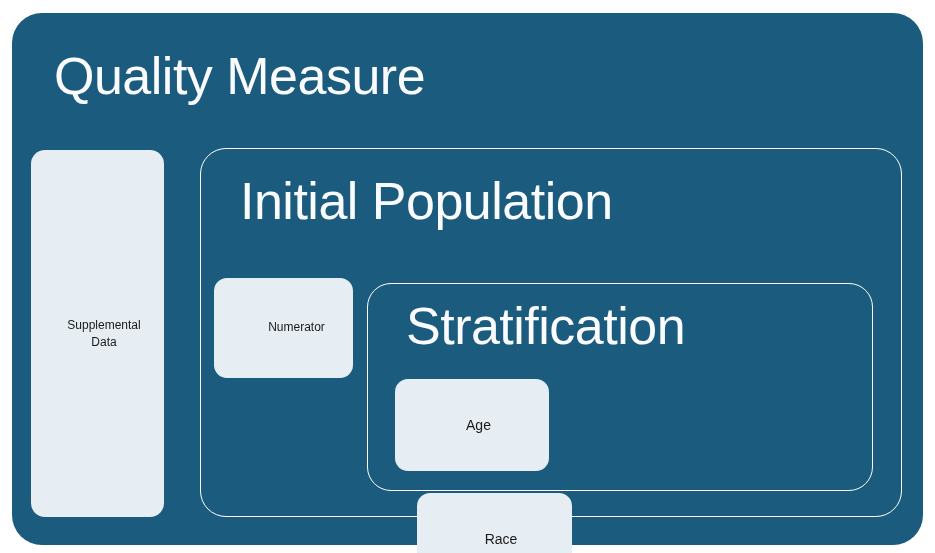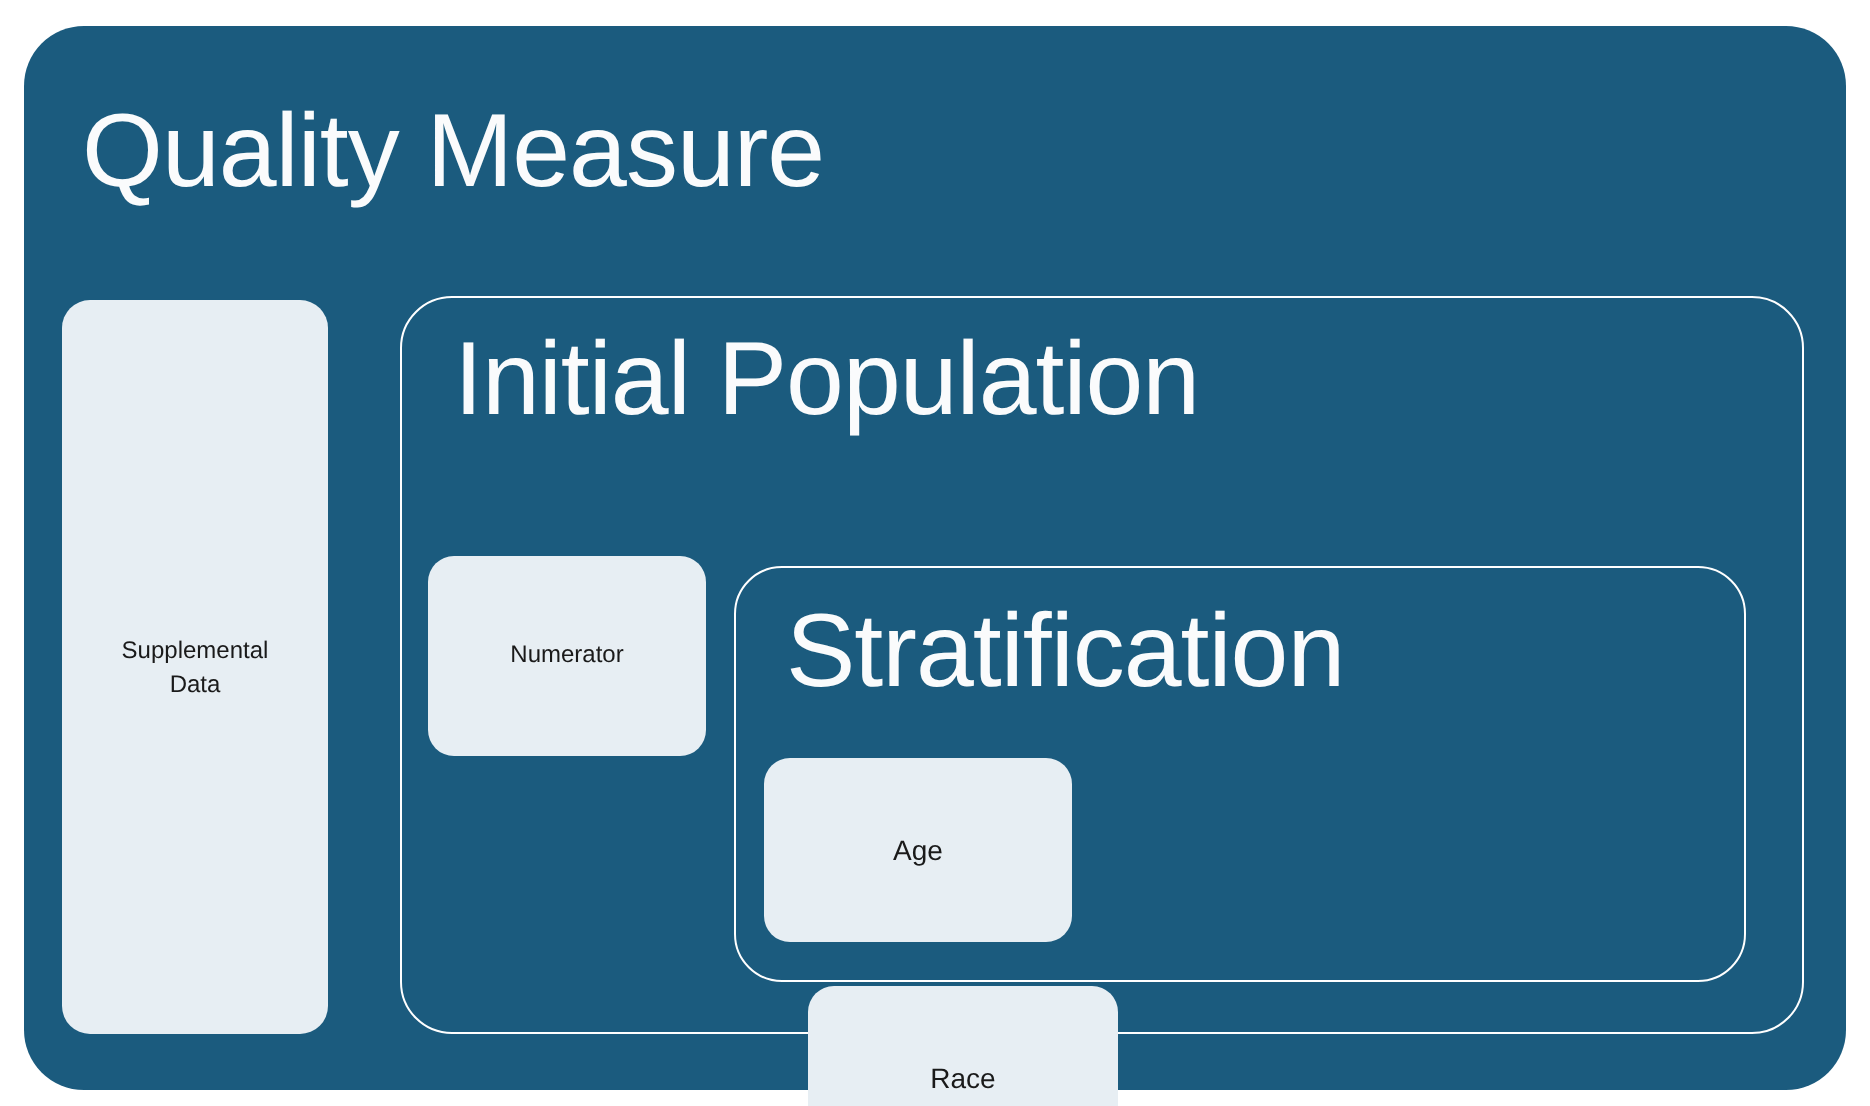--- a/index.html
+++ b/index.html
@@ -2,21 +2,21 @@
 <html style="--bg: #1B5B7E; --box: #E7EEF3; --outline: #FFFFFF; --text-light: #FAFBFC; --text-dark: #1A1A1A;"><head>
 <meta charset="utf-8">
 <style>
   :root {
     --bg: #1B5B7E;
     --box: #E7EEF3;
     --outline: #FFFFFF;
     --text-light: #FAFBFC;
     --text-dark: #1A1A1A;
   }
-  * { box-sizing: border-box; }
+  * { box-sizing: border-box; padding-left: 13px; }
   html, body {
     margin: 0;
     padding: 0;
     width: 935px;
     height: 553px;
     background: #FFFFFF;
     font-family: "Liberation Sans", sans-serif;
     overflow: hidden;
   }
   .canvas {
@@ -66,21 +66,21 @@
     position: absolute;
     left: 188px;
     top: 135px;
     width: 702px;
     height: 369px;
     border: 1.5px solid var(--outline);
     border-radius: 26px;
   }
   .ip-title {
     left: 26px;
-    top: 15px;
+    top: 26px;
   }
   .light-box {
     position: absolute;
     background: var(--box);
     border-radius: 13px;
     display: flex;
     align-items: center;
     justify-content: center;
     text-align: center;
     color: var(--text-dark);

